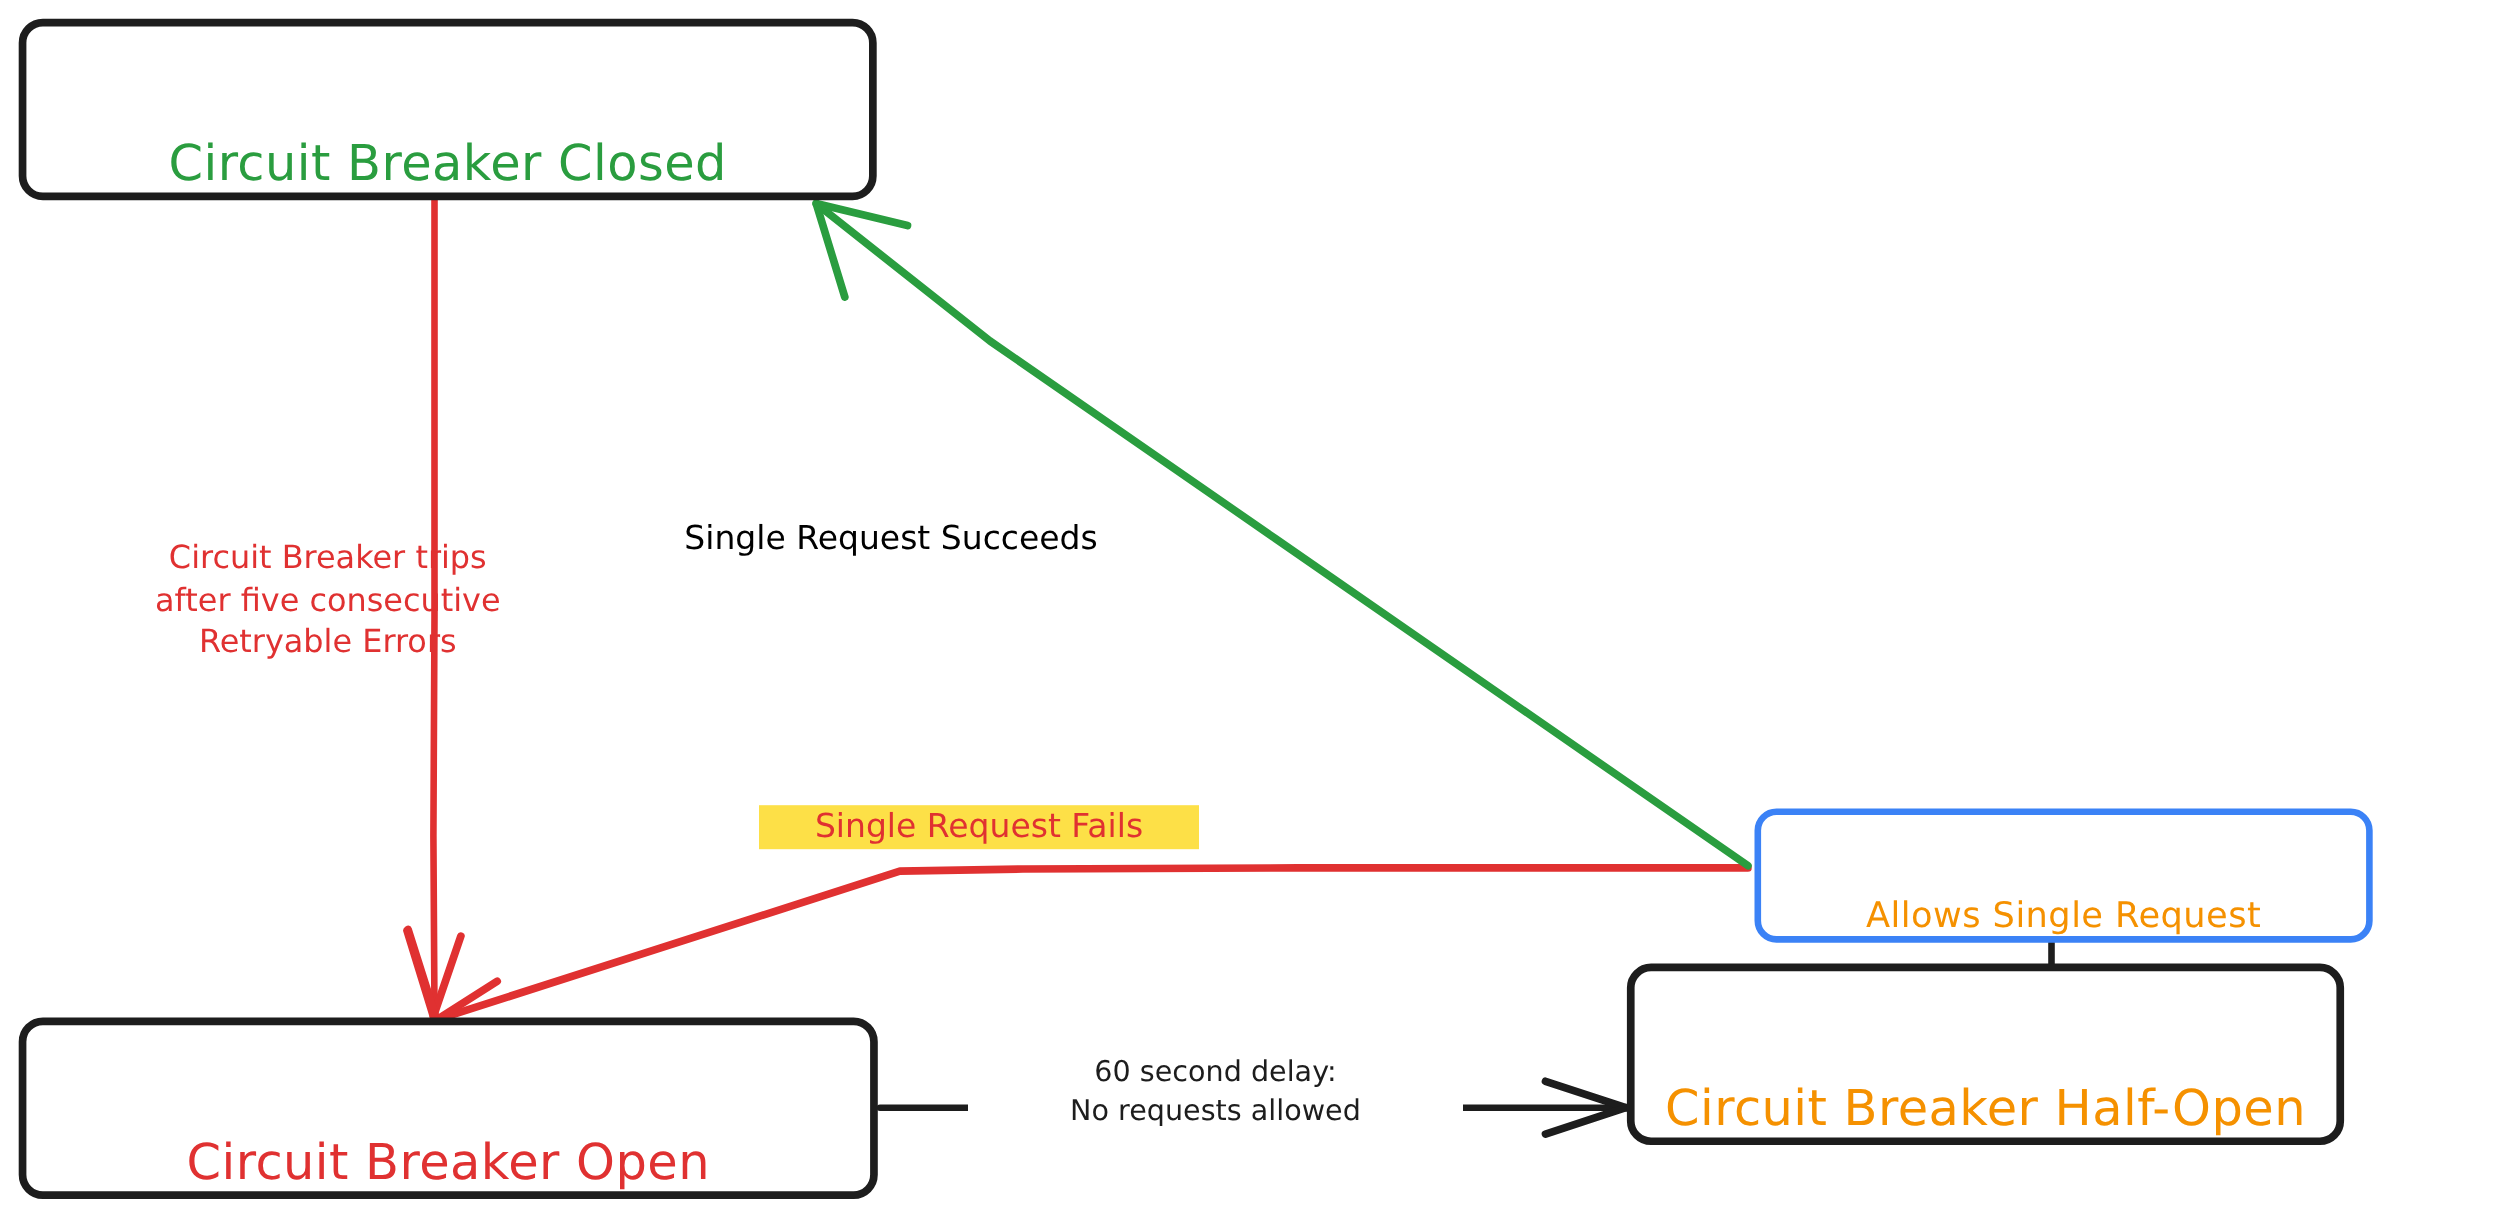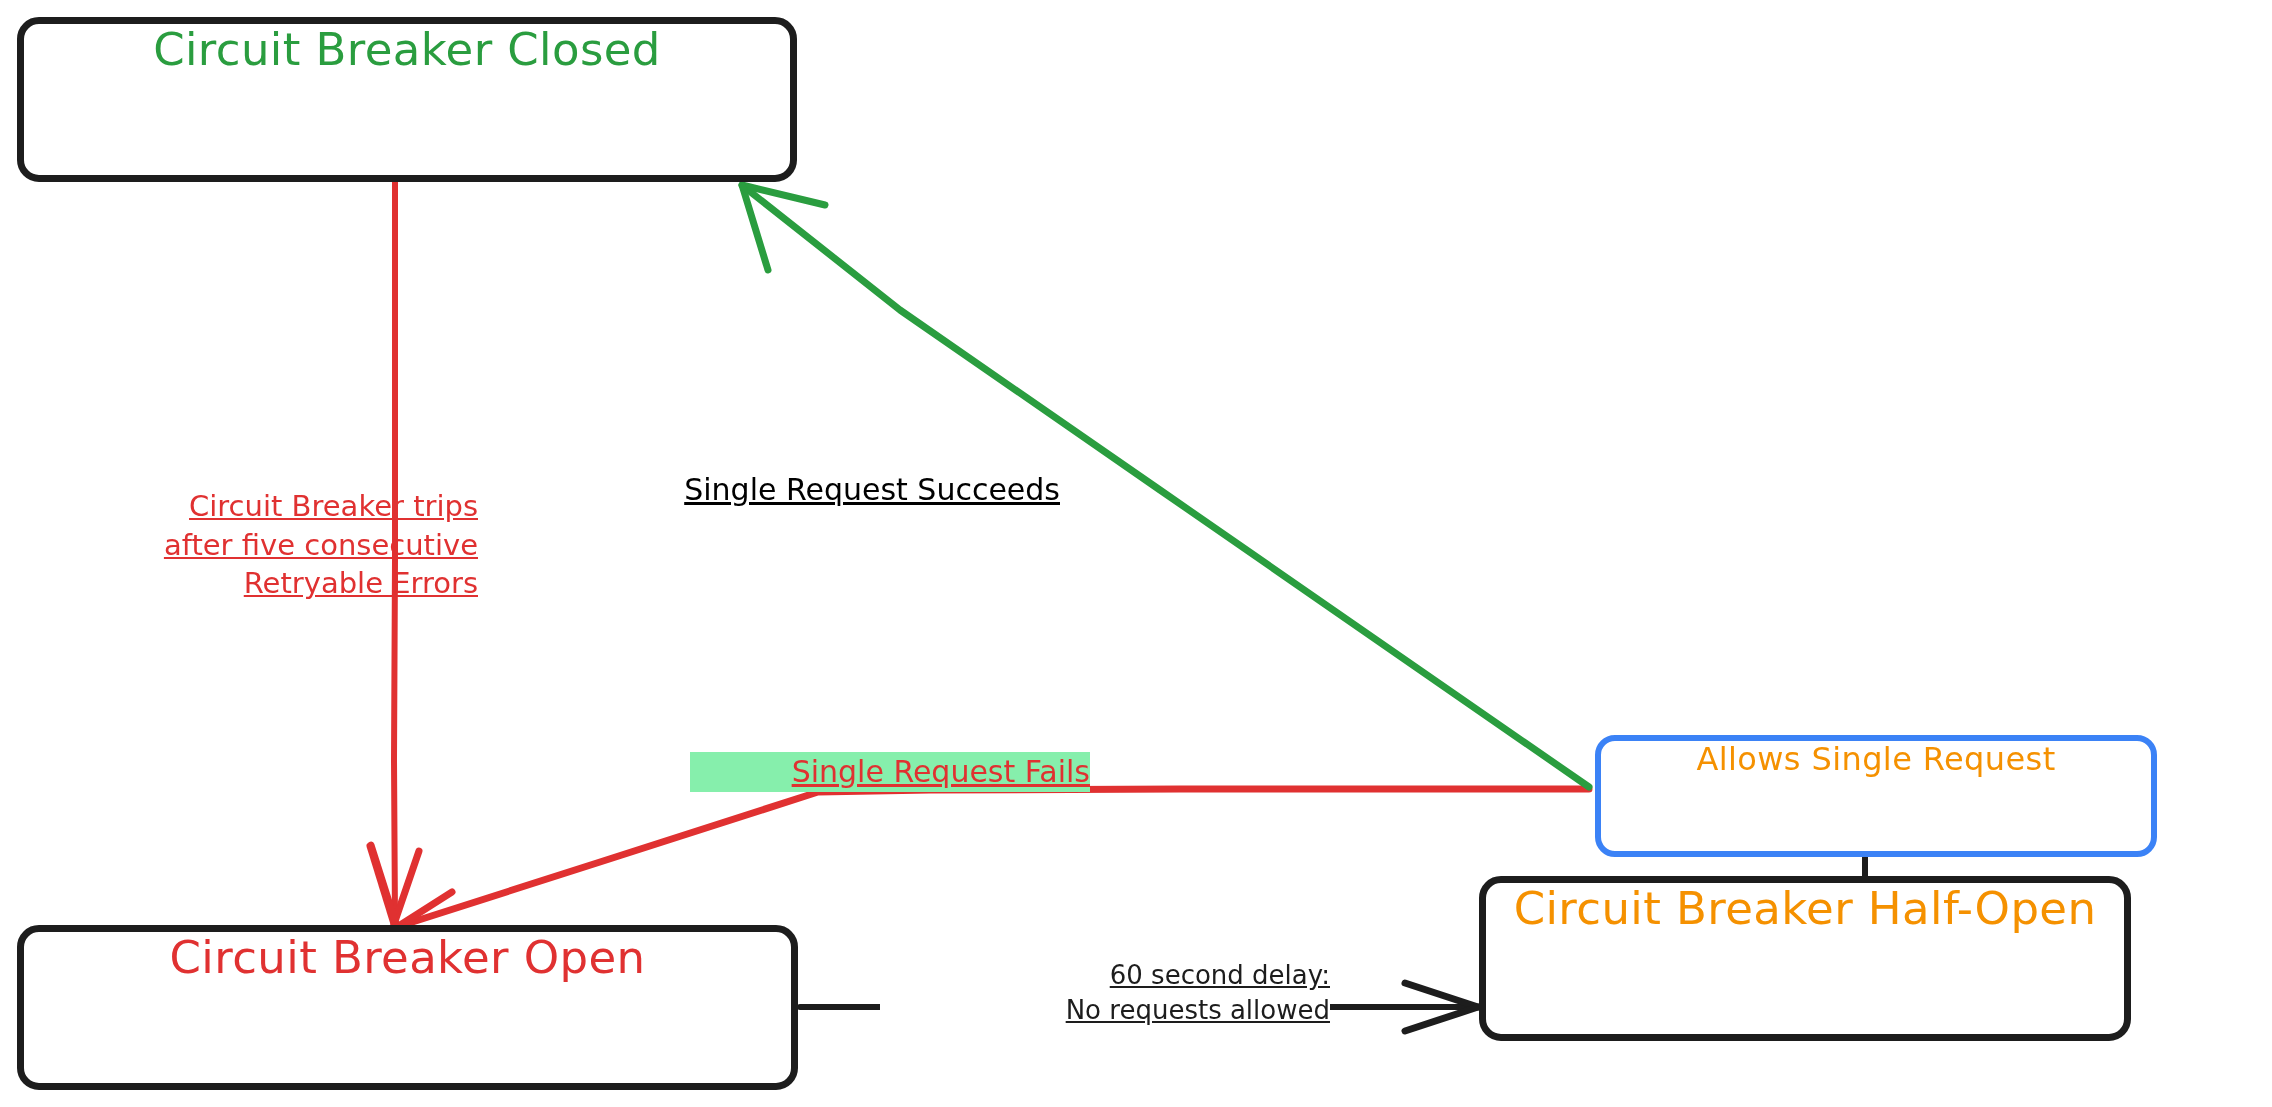--- a/index.html
+++ b/index.html
@@ -25,21 +25,21 @@
     width: 2272px;
     height: 1107px;
     pointer-events: none;
   }
   .node {
     position: absolute;
     box-sizing: border-box;
     background: #ffffff;
     border-radius: 22px;
     display: flex;
-    align-items: flex-start;
+    align-items: flex-end;
     justify-content: center;
     text-align: center;
   }
   .node-black {
     border: 7px solid #1d1d1d;
   }
   .node-orange {
     border: 6px solid #3b82f6;
     border-radius: 20px;
   }
@@ -58,38 +58,37 @@
 
   .lbl-closed   { color: #2a9d3f; font-size: 45px; }
   .lbl-open     { color: #e03131; font-size: 45px; }
   .lbl-halfopen { color: #f59100; font-size: 45px; }
   .lbl-allows   { color: #f59100; font-size: 32px; }
 
   
   .edge-label {
     position: absolute;
     font-family: "DejaVu Sans", sans-serif;
-    text-align: right;
+    text-align: center;
     line-height: 1.33;
     white-space: pre-line;
     background: transparent;
-    text-decoration: underline;
   }
   #edge-label-trips {
     left: 118px; top: 487px; width: 360px;
     color: #e03131; font-size: 29px;
   }
   #edge-label-succeeds {
     left: 560px; top: 470px; width: 500px;
     color: #000000; font-size: 30px;
   }
   #edge-label-fails {
-    left: 690px; top: 752px; width: 400px;
+    left: 690px; top: 732px; width: 400px;
     color: #e03131; font-size: 30px;
-    background: #86efac;
+    background: #fde047;
   }
   #edge-label-delay {
     left: 880px; top: 958px; width: 450px;
     color: #1d1d1d; font-size: 26px;
     background: #ffffff;
   }
 </style>
 </head>
 <body>
 

